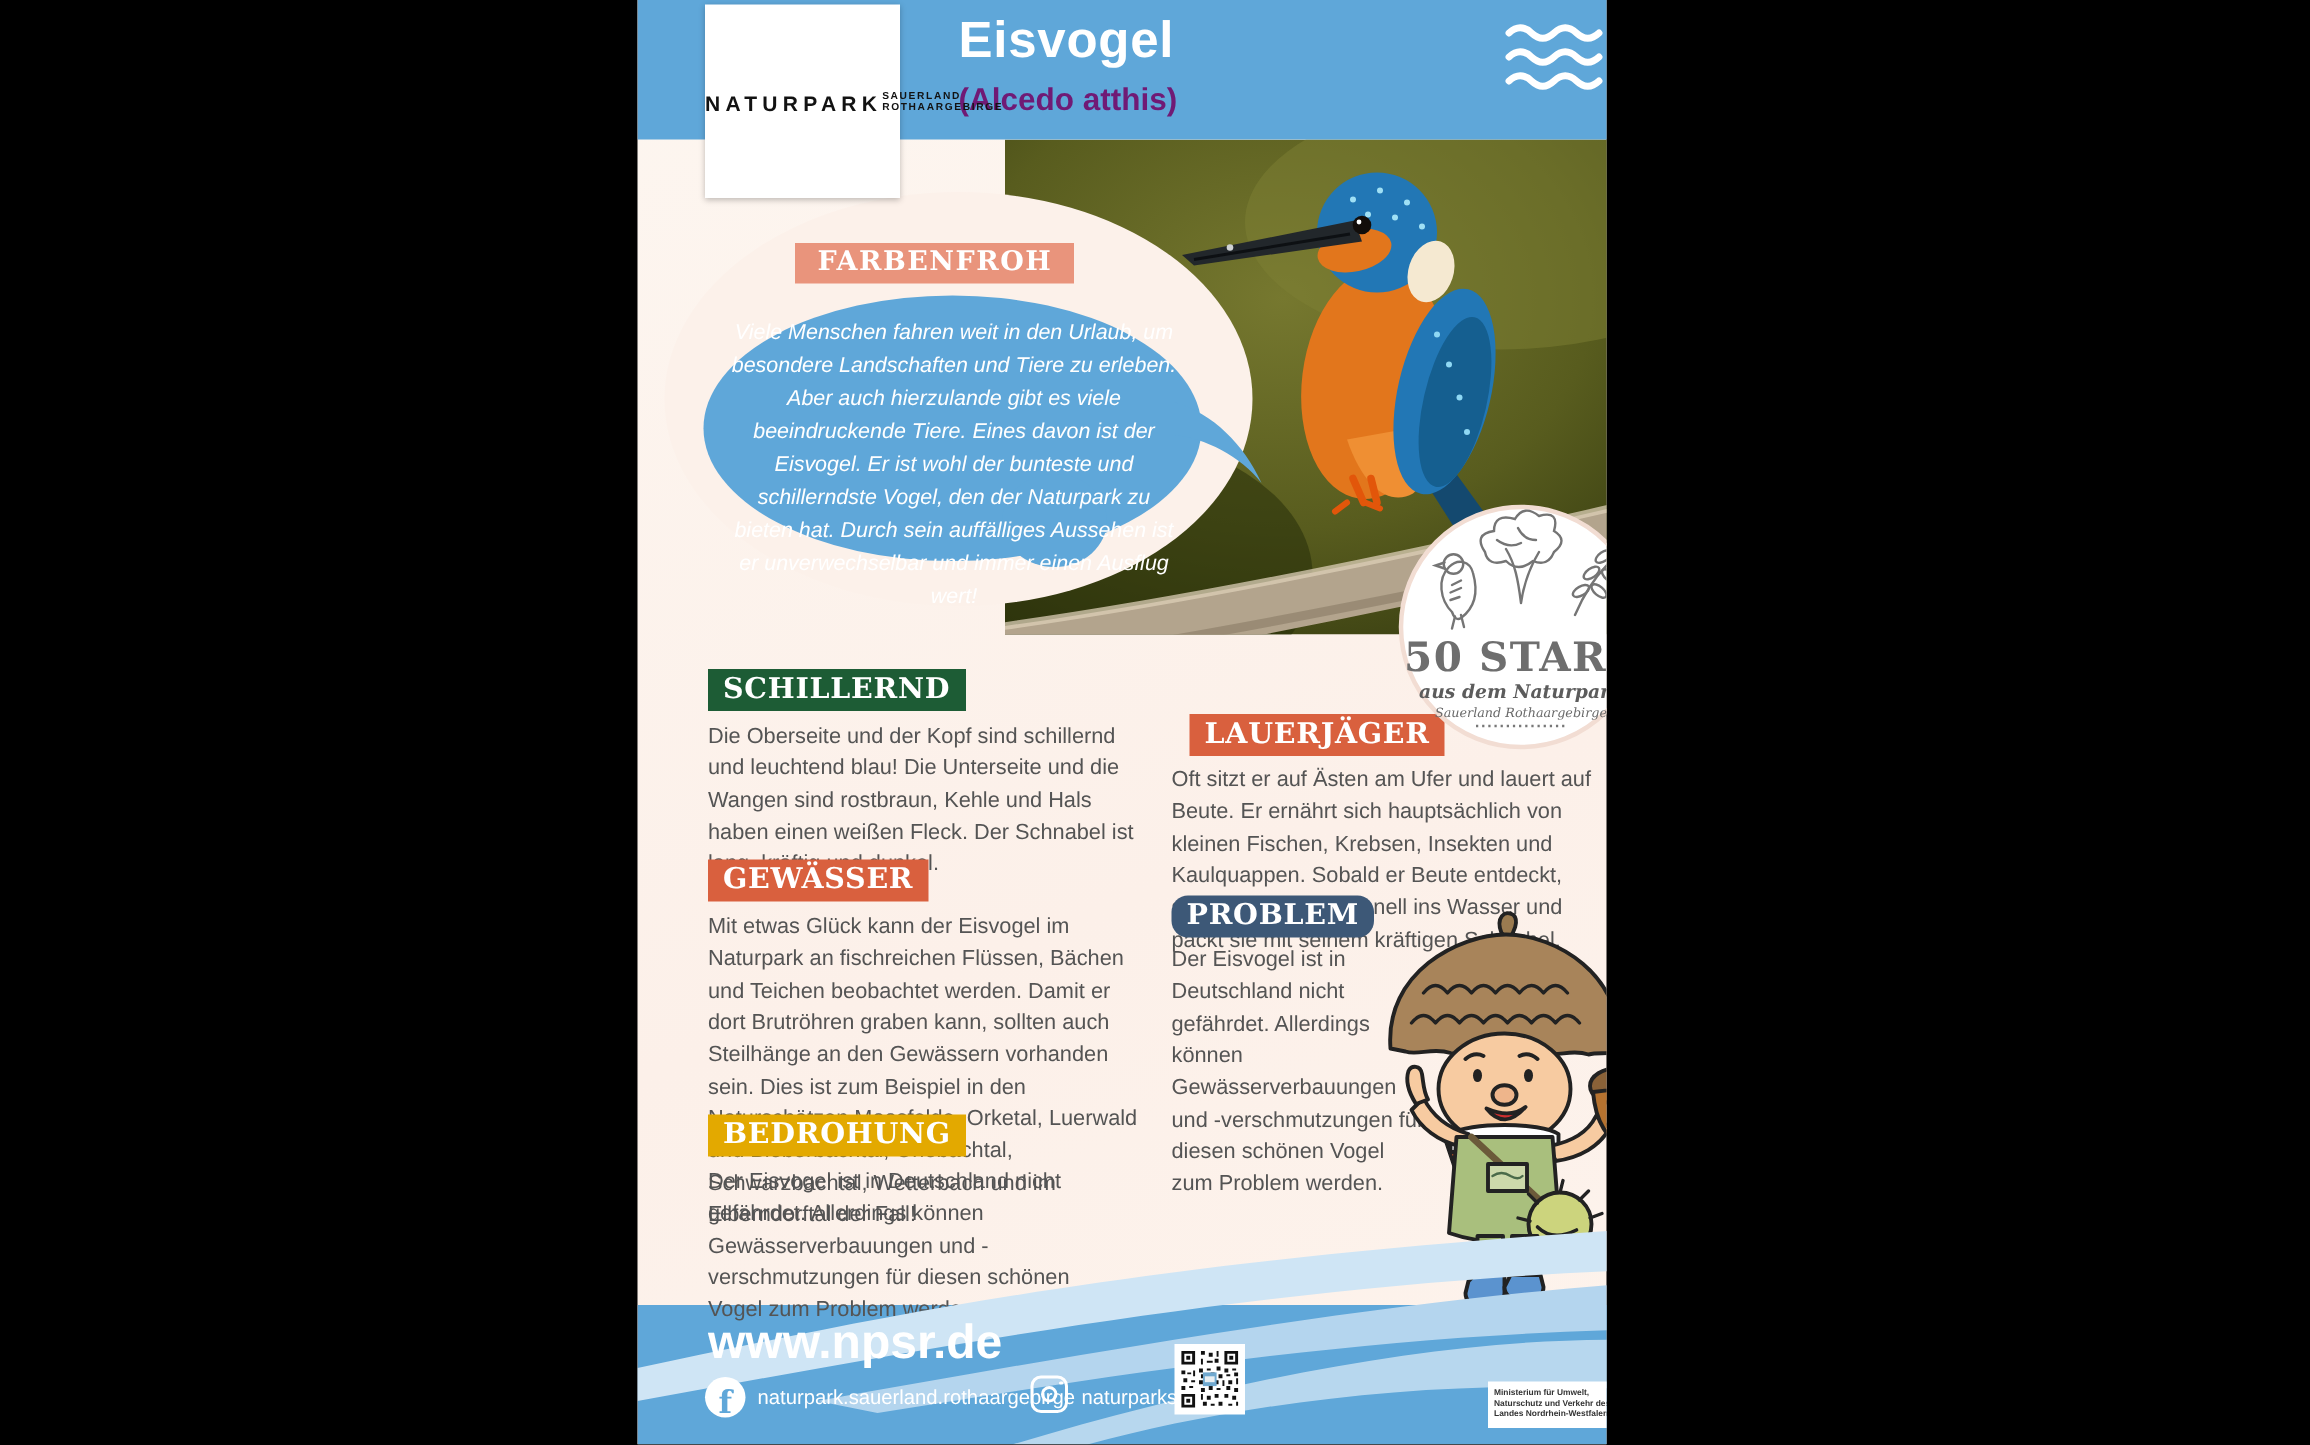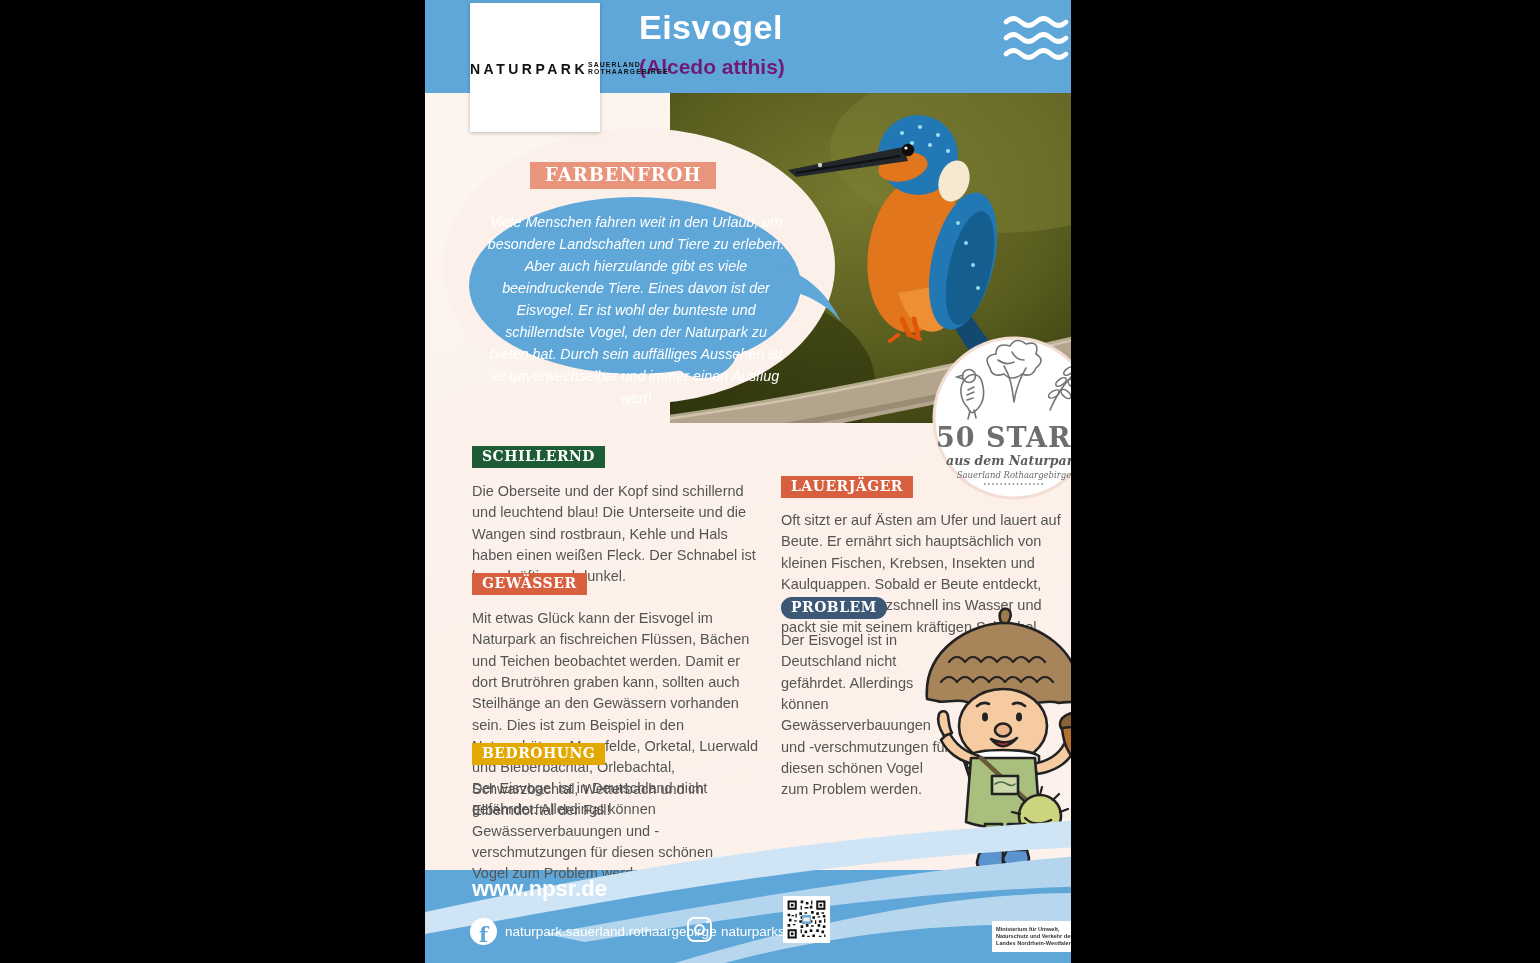--- a/index.html
+++ b/index.html
@@ -32,42 +32,42 @@
                background:#5fa7d9;z-index:3;}
   .bubble-tail{position:absolute;left:358px;top:262px;width:62px;height:64px;z-index:3;}
   .bubble-text{position:absolute;left:62px;top:211px;width:298px;z-index:4;color:#fff;font-style:italic;
                font-size:14.3px;line-height:1.54;text-align:center;}
   .farbenfroh-label{position:absolute;left:105px;top:162px;z-index:5;background:#e9947c;color:#fff;
         font-family:"DejaVu Serif",serif;font-weight:bold;font-size:18px;padding:2px 15px 4px;letter-spacing:1px;}
   
   .stars-badge{position:absolute;left:505px;top:334px;width:168px;height:168px;z-index:5;}
   
   .sec-h{position:absolute;display:inline-block;color:#fff;font-family:"DejaVu Serif",serif;
-         font-weight:bold;font-size:14px;padding:2px 10px 4px;letter-spacing:.5px;z-index:2;}
+         font-weight:bold;font-size:19px;padding:2px 10px 4px;letter-spacing:.5px;z-index:2;}
   .h-green{background:#1d5c35;}
   .h-orange{background:#d9603e;}
   .h-yellow{background:#e3a900;}
   .h-navy{background:#3d5877;border-radius:11px;}
   .sec-b{position:absolute;font-size:14.5px;line-height:1.47;color:#545454;z-index:2;}
   .schillernd-h{left:47px;top:446px;}
   .schillernd-b{left:47px;top:481px;width:290px;}
   .gewaesser-h{left:47px;top:573px;}
   .gewaesser-b{left:47px;top:608px;width:290px;}
   .bedrohung-h{left:47px;top:743px;}
   .bedrohung-b{left:47px;top:778px;width:278px;}
-  .lauerjaeger-h{left:356px;top:476px;}
+  .lauerjaeger-h{left:368px;top:476px;}
   .lauerjaeger-b{left:356px;top:510px;width:288px;}
   .problem-h{left:356px;top:597px;}
   .problem-b{left:356px;top:630px;width:170px;}
   
   .mascot{position:absolute;left:472px;top:606px;width:220px;height:268px;z-index:2;}
   
   .wave-divider{position:absolute;left:0;top:812px;width:686px;height:151px;z-index:2;pointer-events:none;}
   .footer-band{position:absolute;left:0;top:870px;width:686px;height:93px;background:#5fa7d9;z-index:1;}
-  .website-url{position:absolute;left:47px;top:876px;font-size:22px;font-weight:bold;color:#fff;z-index:3;}
+  .website-url{position:absolute;left:47px;top:876px;font-size:32px;font-weight:bold;color:#fff;z-index:3;}
   .fb-icon{position:absolute;left:45px;top:918px;width:27px;height:27px;border-radius:50%;background:#fff;
            color:#5fa7d9;z-index:3;display:flex;align-items:flex-end;justify-content:center;
            font-family:"DejaVu Serif",serif;font-weight:bold;font-size:21px;line-height:.95;overflow:hidden;}
   .fb-handle{position:absolute;left:80px;top:924px;font-size:13.5px;color:#fff;z-index:3;}
   .ig-icon{position:absolute;left:262px;top:917px;width:21px;height:21px;border:2.6px solid #fff;
            border-radius:7px;z-index:3;}
   .ig-icon::before{content:"";position:absolute;left:4.5px;top:4.5px;width:7px;height:7px;
            border:2.4px solid #fff;border-radius:50%;}
   .ig-icon::after{content:"";position:absolute;right:1.5px;top:1.5px;width:2.6px;height:2.6px;
            border-radius:50%;background:#fff;}

